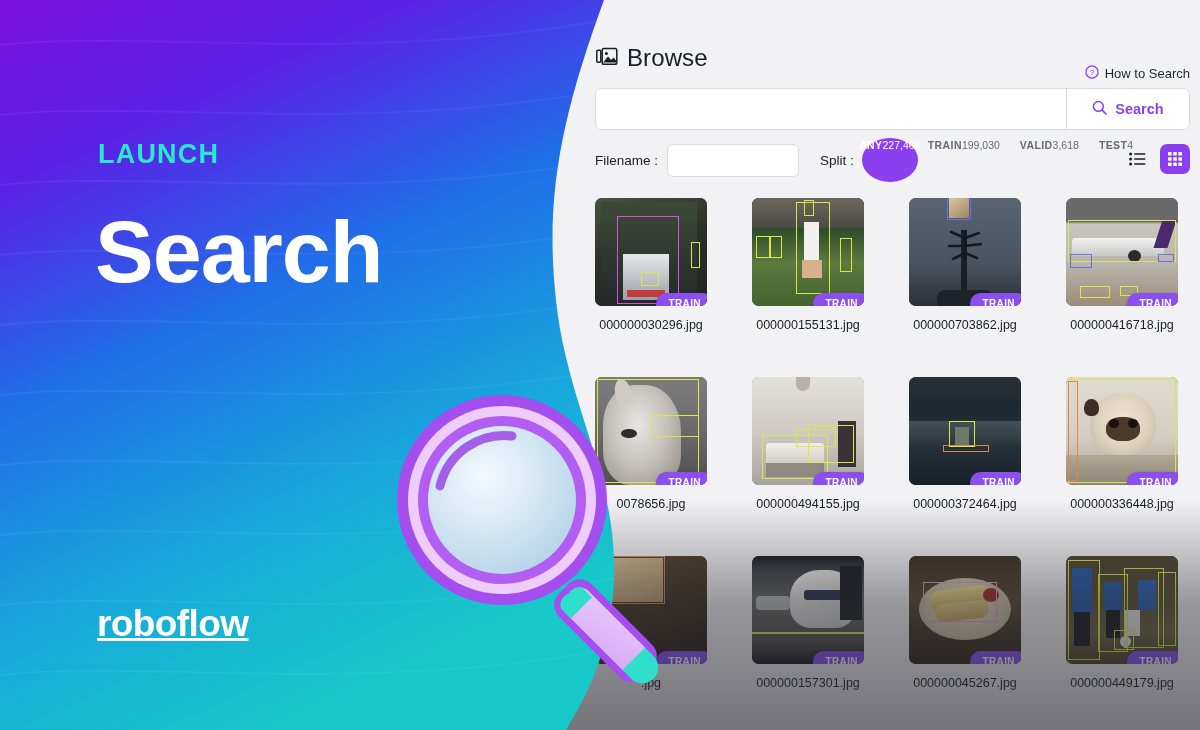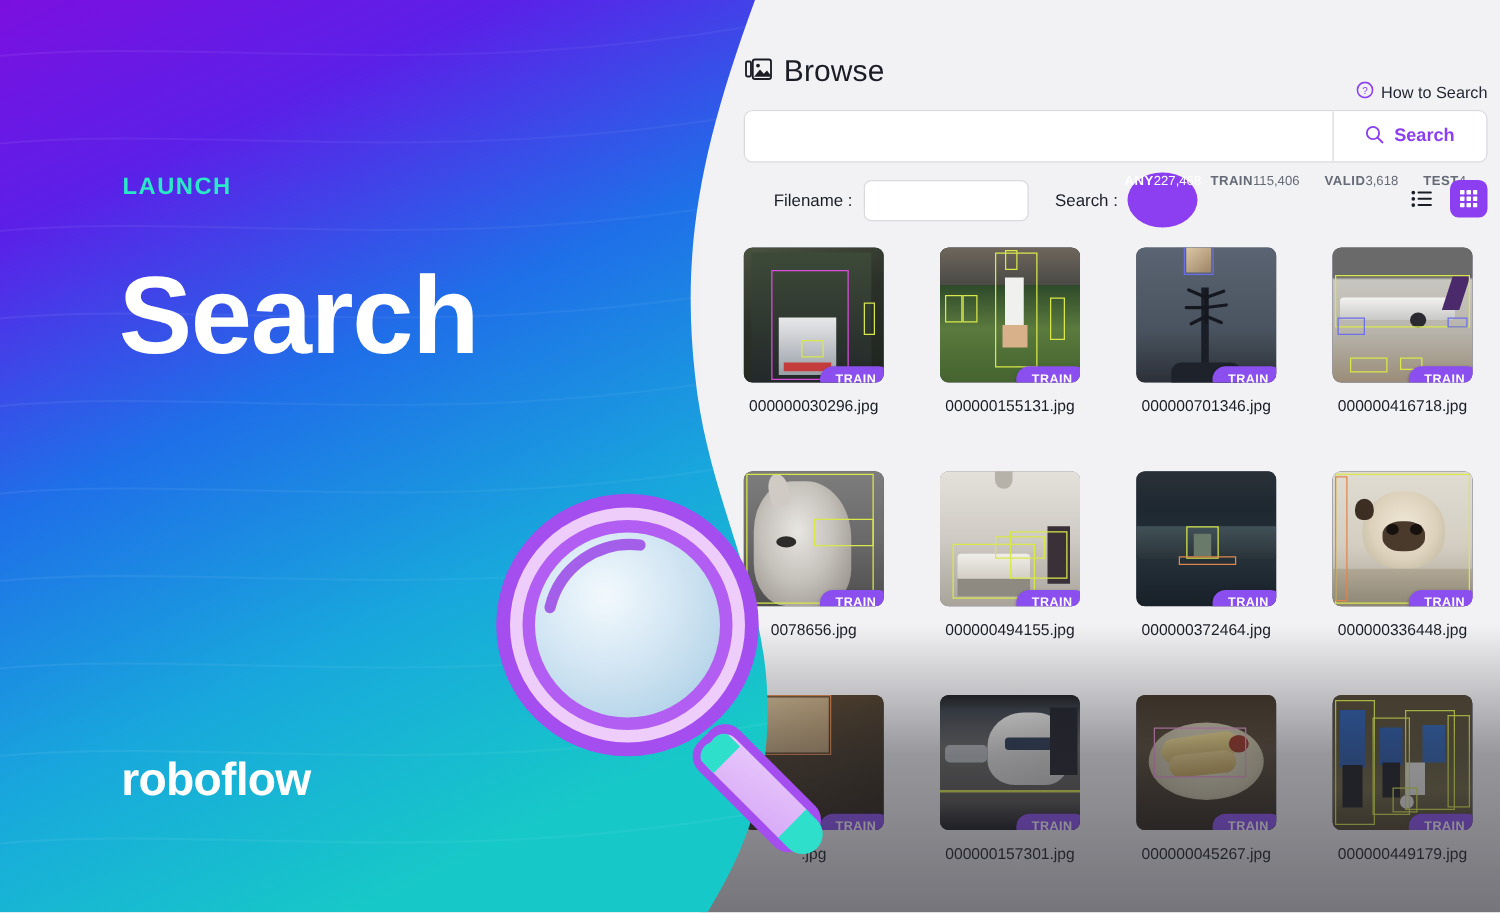--- a/index.html
+++ b/index.html
@@ -46,21 +46,21 @@
     background: #fff; color: #8b3ff0;
     font-size: 14.5px; font-weight: bold; font-family: "Liberation Sans", sans-serif;
     display: flex; align-items: center; justify-content: center; gap: 8px;
     cursor: pointer;
   }
 
   .filter-row {
     position: absolute; left: 35px; top: 142px; width: 595px; height: 36px;
     display: flex; align-items: center;
   }
-  .filename-label { font-size: 13.5px; color: #1b1d26; margin-right: 9px; margin-left: 24px; }
+  .filename-label { font-size: 13.5px; color: #1b1d26; margin-right: 9px; }
   .filename-input {
     width: 132px; height: 33px; border: 1px solid #d9dade; border-radius: 6px;
     background: #fff; outline: 0; padding: 0 9px;
     font-size: 13px; font-family: "Liberation Sans", sans-serif; color: #1b1d26;
   }
   .split-label { font-size: 13.5px; color: #1b1d26; margin-left: 21px; margin-right: 8px; }
 
   .split-opts { display: flex; align-items: center; }
   .split-opt {
     text-align: center; cursor: pointer; padding: 0 10px;
@@ -124,31 +124,31 @@
   
   #hero {
     position: absolute; left: 0; top: 0; width: 1200px; height: 730px;
     pointer-events: none;
   }
   #hero-clip { position: absolute; inset: 0; }
   #hero-content { position: absolute; left: 0; top: 0; width: 560px; height: 730px; }
 
   .kicker {
     position: absolute; left: 98px; top: 139px;
-    font-size: 19px; font-weight: bold; letter-spacing: 1.2px;
+    font-size: 27px; font-weight: bold; letter-spacing: 1.2px;
     color: #2ae8c8;
   }
   .hero-title {
     position: absolute; left: 95px; top: 196px; width: 440px;
     font-size: 88px; line-height: 112px; font-weight: bold;
     color: #ffffff; letter-spacing: -1px;
   }
   .brand {
     position: absolute; left: 97px; top: 603px;
-    font-size: 37px; font-weight: bold; letter-spacing: -.6px; color: #fff;
+    font-size: 37px; font-weight: bold; letter-spacing: -.6px; color: #fff; text-decoration: underline;
   }
 </style>
 </head>
 <body>
 
 <div id="app-panel">
   <div id="app-inner">
 
     <div class="browse-header">
       <span>
@@ -181,29 +181,29 @@
             <line x1="10.1" y1="10.1" x2="14" y2="14" stroke="#8b3ff0" stroke-width="1.6" stroke-linecap="round"></line>
           </svg>
         </span>
         <span>Search</span>
       </button>
     </div>
 
     <div class="filter-row">
       <span class="filename-label">Filename :</span>
       <input class="filename-input" type="text" placeholder="" style="">
-      <span class="split-label">Search :</span>
+      <span class="split-label">Split :</span>
       <div class="split-opts" id="split-opts">
           <div class="split-opt active">
             <div class="sp-name">ANY</div>
             <div class="sp-count">227,468</div>
           </div>
           <div class="split-opt">
             <div class="sp-name">TRAIN</div>
-            <div class="sp-count">115,406</div>
+            <div class="sp-count">199,030</div>
           </div>
           <div class="split-opt">
             <div class="sp-name">VALID</div>
             <div class="sp-count">3,618</div>
           </div>
           <div class="split-opt">
             <div class="sp-name">TEST</div>
             <div class="sp-count">4</div>
           </div>
         </div>
@@ -281,21 +281,21 @@
                   <path d="M22 25 L10 31"></path>
                   <path d="M22 25 L34 30"></path>
                 </g>
               </svg>
      </div>
      <div style="position:absolute;left:40px;top:0px;width:20px;height:20px;background:linear-gradient(140deg,#dcc6a4,#9c8566)"></div>
      <div class="bbox blue" style="left:38px;top:-2px;width:24px;height:24px"></div>
      <div style="position:absolute;left:28px;top:92px;width:56px;height:18px;background:#1e232b;border-radius:8px 8px 0 0"></div>
             <div class="badge">TRAIN</div>
           </div>
-          <div class="fname">000000701346.jpg</div>
+          <div class="fname">000000703862.jpg</div>
         </div>
         <div class="cell">
           <div class="thumb">
             <div class="photo" style="background:linear-gradient(180deg,#6a6a6a 0%,#6a6a6a 22%,#c8c6c0 24%,#b8b4ac 62%,#9a8c78 100%)"></div>
      <div style="position:absolute;left:6px;top:40px;width:92px;height:18px;background:linear-gradient(180deg,#f2f2f0,#c8c8c6);border-radius:3px"></div>
      <div style="position:absolute;left:62px;top:52px;width:13px;height:12px;background:#2a2a30;border-radius:50%"></div>
      <div style="position:absolute;left:92px;top:22px;width:14px;height:28px;background:#4a2a6a;transform:skewX(-18deg)"></div>
      <div class="bbox" style="left:2px;top:22px;width:108px;height:42px"></div>
      <div class="bbox blue" style="left:4px;top:56px;width:22px;height:14px"></div>
      <div class="bbox" style="left:14px;top:88px;width:30px;height:12px"></div>

